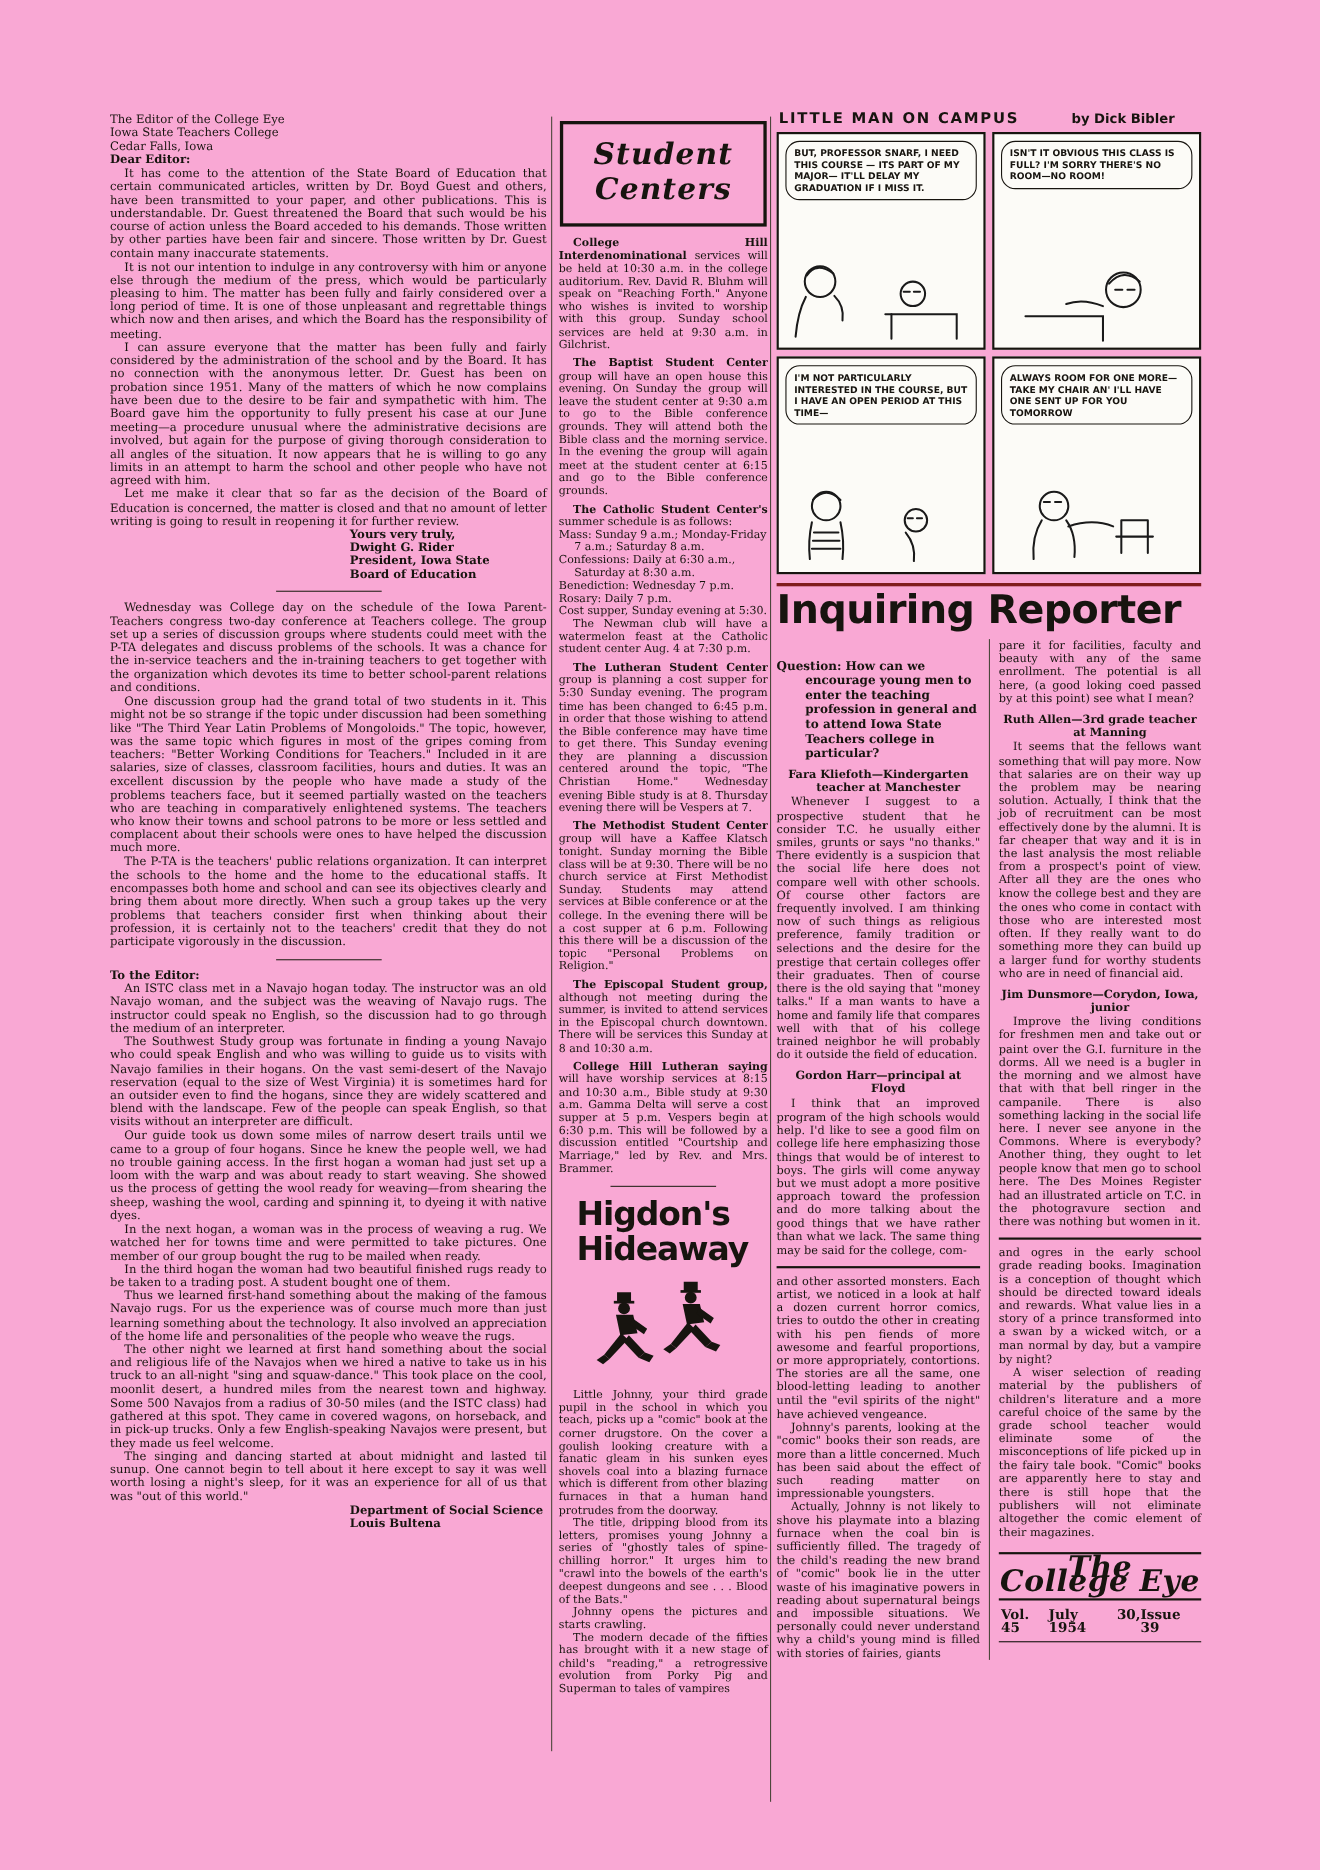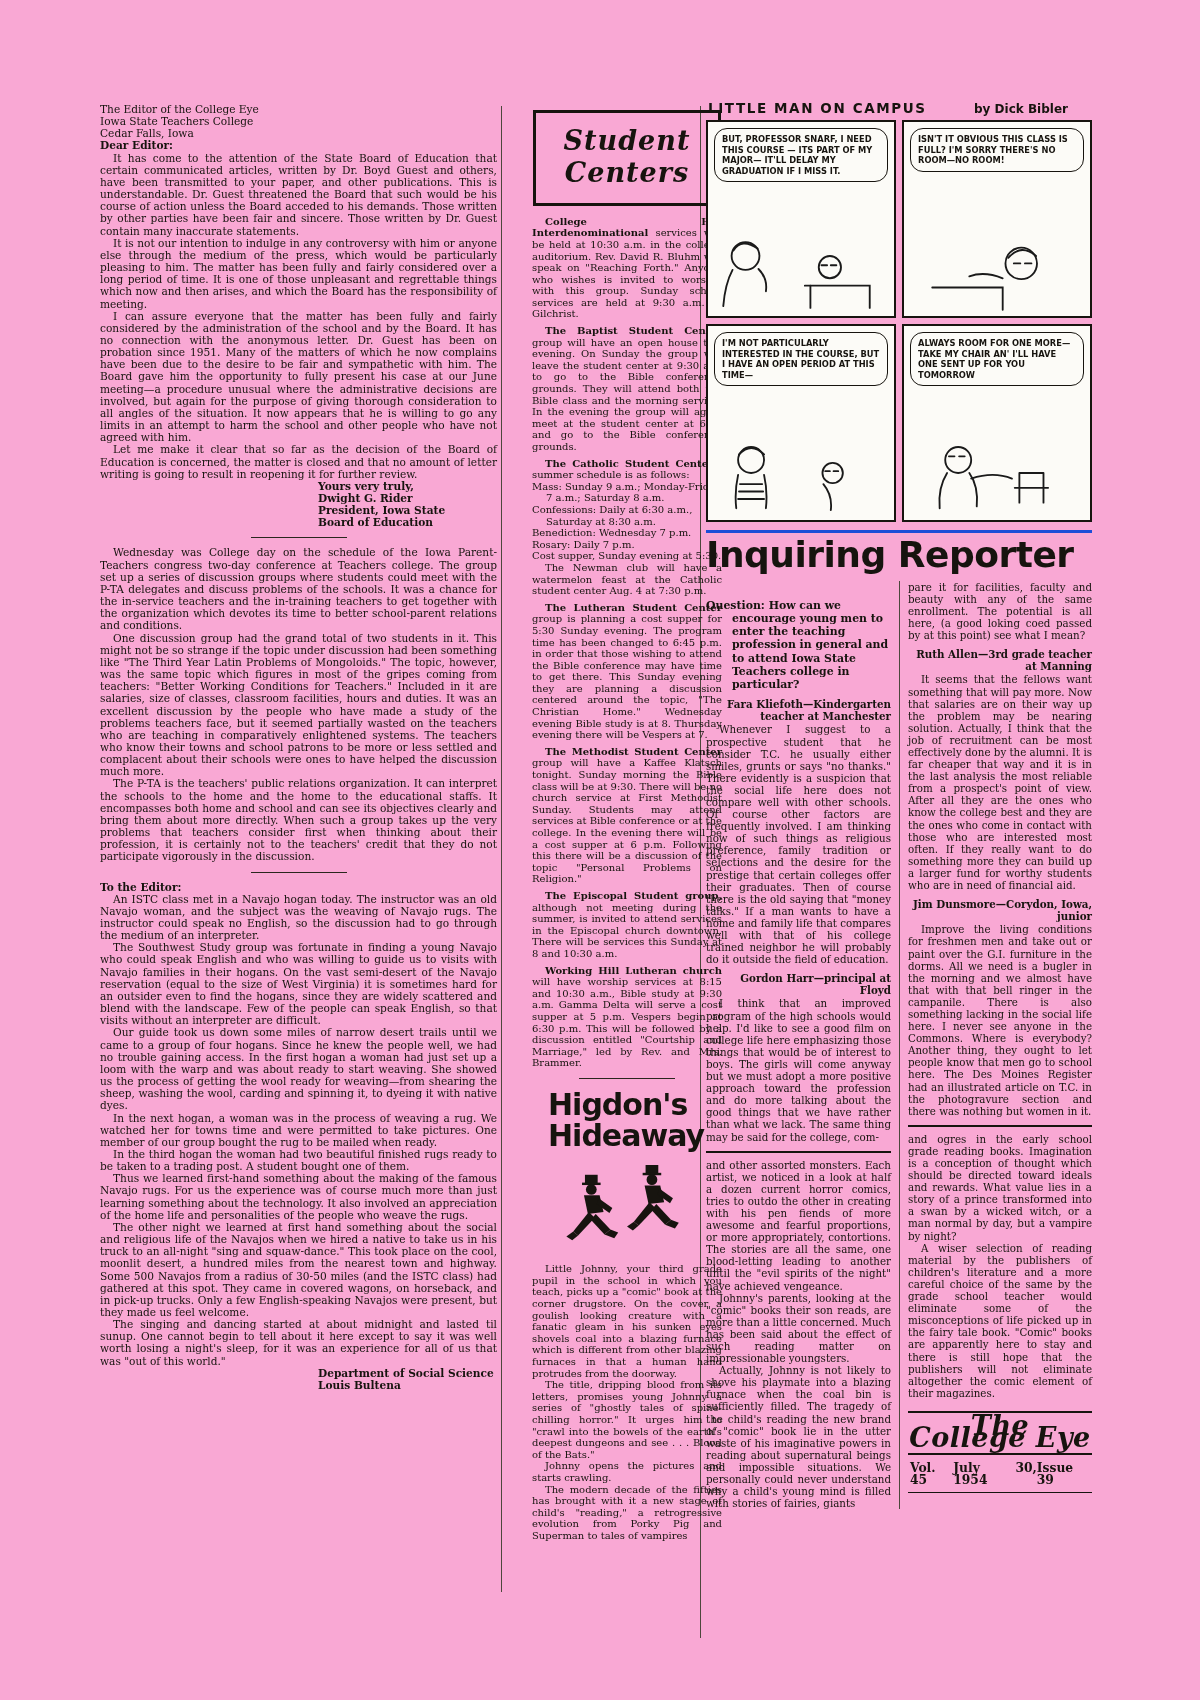--- a/index.html
+++ b/index.html
@@ -9,26 +9,26 @@
   .para{margin:0;text-indent:13px;text-align:justify;hyphens:auto;}
   .para.nofirst{text-indent:0;}
   .para.lead-para{margin-top:5px;}
   .para strong{font-weight:700;}
   .line{margin:0;}
   .line.boldline{font-weight:700;}
   .hang{padding-left:14px;text-indent:-14px;text-align:left;}
   .divider{width:96px;border-top:1.6px solid #2b261e;margin:9px auto 8px;}
   .colrule{border-top:2.6px solid #17140f;margin:8px 0 6px;}
   .sig{font-weight:700;margin-left:218px;text-indent:0;}
-  .resp-head{font-weight:700;padding-left:18px;text-indent:-18px;margin:7px 0 1px;text-align:right;}
+  .resp-head{font-weight:700;padding-left:18px;text-indent:-18px;margin:7px 0 1px;text-align:center;}
   .question{font-weight:700;font-size:10.9px;line-height:13.2px;padding-left:26px;text-indent:-26px;
             margin:2px 0 5px;text-align:left;}
   
   .col-a{position:absolute;left:100px;top:103px;width:397px;font-size:10.6px;line-height:12.15px;}
-  .col-b{position:absolute;left:532px;top:106px;width:190px;font-size:10px;line-height:11.6px;}
+  .col-b{position:absolute;left:508px;top:106px;width:190px;font-size:10px;line-height:11.6px;}
   .right-area{position:absolute;left:706px;top:100px;width:386px;}
   .vrule{position:absolute;width:1px;background:#4d473c;}
   .vrule-1{left:501px;top:106px;height:1486px;}
   .vrule-2{left:700px;top:106px;height:1532px;}
   
   .sc-box{border:3px solid #17140f;padding:12px 6px 14px;margin:4px 1px 10px;text-align:center;}
   .sc-script{font-family:"DejaVu Serif",serif;font-style:italic;font-weight:700;font-size:27px;
              line-height:1.18;letter-spacing:1px;}
   
   .higdon-head{margin:10px 0 4px;text-align:center;}
@@ -41,21 +41,21 @@
   .comic-title{font-weight:800;font-size:13.5px;letter-spacing:1.6px;}
   .comic-byline{font-weight:700;font-size:12px;margin-right:22px;}
   .panels{display:grid;grid-template-columns:1fr 1fr;gap:6px;}
   .panel{position:relative;border:2.5px solid #17140f;height:198px;background:#fcfbf7;
          padding:6px;box-sizing:border-box;}
   .bubble{border:1.5px solid #17140f;border-radius:13px;padding:5px 7px;background:#fcfbf7;
           font-family:"DejaVu Sans",sans-serif;font-size:8.3px;line-height:1.28;font-weight:600;
           text-transform:uppercase;}
   .panel svg.cartoon{position:absolute;left:6px;right:6px;bottom:4px;width:165px;height:86px;}
   
-  .inq{border-top:3px solid #1d4ed8;margin-top:8px;padding-top:3px;}
+  .inq{border-top:3px solid #7f1d1d;margin-top:8px;padding-top:3px;}
   .inq-head{font-family:"DejaVu Sans",sans-serif;font-weight:800;font-size:36px;
             letter-spacing:-0.5px;margin:0 0 7px;line-height:1.05;}
   .inq-cols{display:flex;align-items:stretch;}
   .inq-col{width:50%;box-sizing:border-box;font-size:10.3px;line-height:12.1px;text-align:justify;}
   .inq-col.first{padding-right:8px;margin-top:16px;}
   .inq-col.second{padding-left:8px;border-left:1px solid #4d473c;}
   
   .masthead{margin-top:12px;}
   .mh-rule{border-top:2.6px solid #17140f;margin:2px 0;}
   .mh-rule.thin{border-top-width:1.4px;}
@@ -116,21 +116,21 @@
         <div class="para lead-para"><strong>The Catholic Student Center's </strong>summer schedule is as follows:</div>
         <div class="hang">Mass: Sunday 9 a.m.; Monday-Friday 7 a.m.; Saturday 8 a.m.</div>
         <div class="hang">Confessions: Daily at 6:30 a.m., Saturday at 8:30 a.m.</div>
         <div class="hang">Benediction: Wednesday 7 p.m.</div>
         <div class="hang">Rosary: Daily 7 p.m.</div>
         <div class="hang">Cost supper, Sunday evening at 5:30.</div>
         <div class="para">The Newman club will have a watermelon feast at the Catholic student center Aug. 4 at 7:30 p.m.</div>
         <div class="para lead-para"><strong>The Lutheran Student Center </strong>group is planning a cost supper for 5:30 Sunday evening. The program time has been changed to 6:45 p.m. in order that those wishing to attend the Bible conference may have time to get there. This Sunday evening they are planning a discussion centered around the topic, "The Christian Home." Wednesday evening Bible study is at 8. Thursday evening there will be Vespers at 7.</div>
         <div class="para lead-para"><strong>The Methodist Student Center </strong>group will have a Kaffee Klatsch tonight. Sunday morning the Bible class will be at 9:30. There will be no church service at First Methodist Sunday. Students may attend services at Bible conference or at the college. In the evening there will be a cost supper at 6 p.m. Following this there will be a discussion of the topic "Personal Problems on Religion."</div>
         <div class="para lead-para"><strong>The Episcopal Student group, </strong>although not meeting during the summer, is invited to attend services in the Episcopal church downtown. There will be services this Sunday at 8 and 10:30 a.m.</div>
-        <div class="para lead-para"><strong>Working Hill Lutheran church </strong>will have worship services at 8:15 and 10:30 a.m., Bible study at 9:30 a.m. Gamma Delta will serve a cost supper at 5 p.m. Vespers begin at 6:30 p.m. This will be followed by a discussion entitled "Courtship and Marriage," led by Rev. and Mrs. Brammer.</div>
+        <div class="para lead-para"><strong>College Hill Lutheran saying </strong>will have worship services at 8:15 and 10:30 a.m., Bible study at 9:30 a.m. Gamma Delta will serve a cost supper at 5 p.m. Vespers begin at 6:30 p.m. This will be followed by a discussion entitled "Courtship and Marriage," led by Rev. and Mrs. Brammer.</div>
         <div class="divider"></div>
       </div>
 
     <div class="higdon-head">
       <div class="higdon-title">Higdon's</div>
       <div class="higdon-title">Hideaway</div>
       <svg class="walkers" width="128" height="88" viewBox="0 0 130 90">
         <g fill="#17140f" transform="translate(0,10)">
           <rect x="22" y="0" width="13" height="9"></rect>
             <rect x="19" y="8" width="19" height="2.5"></rect>

